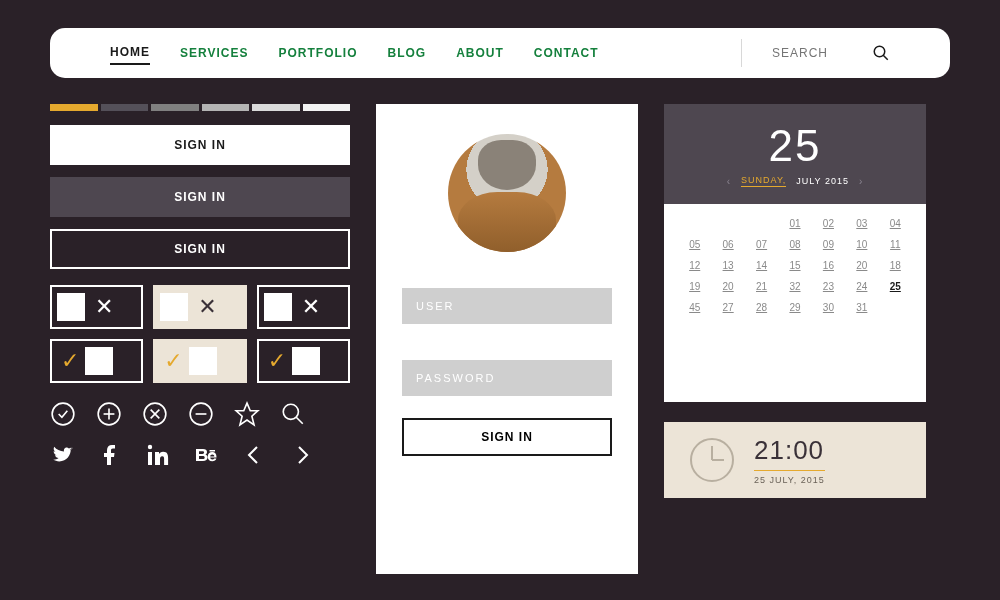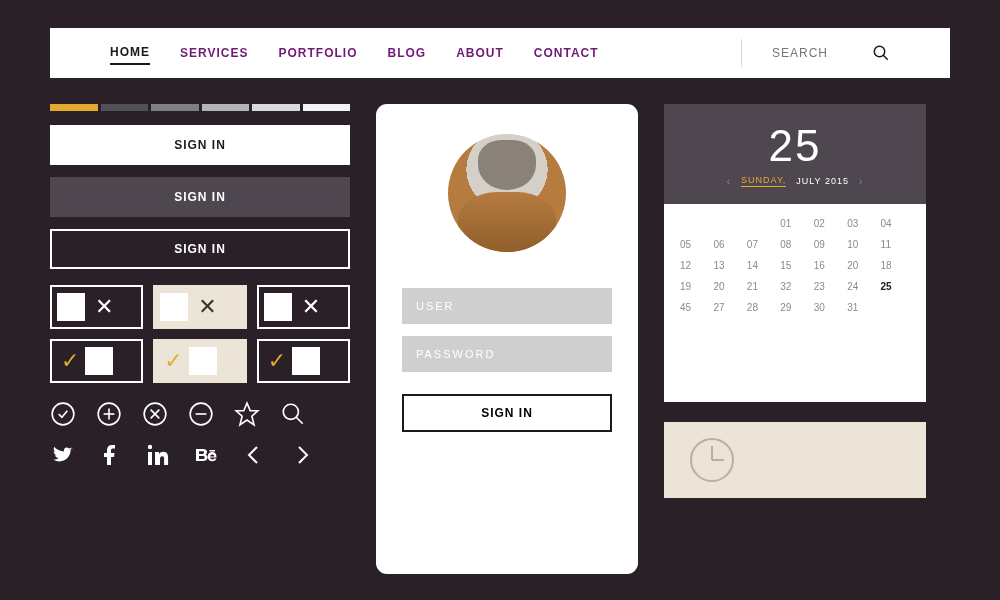--- a/index.html
+++ b/index.html
@@ -13,23 +13,24 @@
   }
 
   
   .navbar {
     background: #fff;
     height: 50px;
     display: flex;
     align-items: center;
     padding: 0 60px 0 60px;
     gap: 30px;
+    border-radius: 15px;
   }
   .nav-item {
-    color: #701a75;
+    color: #15803d;
     font-size: 12px;
     letter-spacing: 1px;
     font-weight: 600;
     cursor: pointer;
     padding: 4px 0;
   }
   .nav-item.active {
     color: #1a1a1a;
     border-bottom: 2px solid #1a1a1a;
   }
@@ -103,39 +104,39 @@
   .icons { display:flex; gap:20px; margin-top:18px; align-items:center;}
   .icons svg { width:26px; height:26px; color:#fff; }
   .social { display:flex; gap:24px; margin-top:16px; align-items:center;}
   .social svg { width:24px; height:24px; color:#fff; }
 
   
   .login {
     background:#fff;
     height:100%;
     padding:30px 26px 26px;
-    display:flex; flex-direction:column; align-items:center;border-radius:11px;
+    display:flex; flex-direction:column; align-items:center;
   }
   .avatar {
     width:118px; height:118px; border-radius:50%;
     background: radial-gradient(circle at 50% 30%, #8b8b8b 0 18%, #d4d0c8 18% 40%, #b57b3f 40% 100%);
     position:relative; overflow:hidden;
   }
   .avatar::before{
     content:""; position:absolute; top:6px; left:30px; width:58px; height:50px;
     background:#8a8278; border-radius:40% 40% 50% 50%;
   }
   .avatar::after{
     content:""; position:absolute; bottom:-10px; left:10px; right:10px; height:70px;
     background:linear-gradient(#b57b3f,#8a5a28); border-radius:40% 40% 0 0;
   }
   .field {
     width:100%; height:36px; background:#cfcfcf; border:none;
     padding:0 14px; color:#fff; font-size:11px; letter-spacing:2px;
-    margin-top:12px;
+    margin-top:36px;
   }
   .field::placeholder{color:#fff;}
   .login-btn {
     width:100%; height:38px; margin-top:22px;
     border:2px solid #1a1a1a; background:#fff;
     display:flex; align-items:center; justify-content:center;
     font-size:12px; font-weight:700; letter-spacing:1px;
     cursor:pointer;
   }
 
@@ -152,22 +153,23 @@
     font-size:44px; font-weight:200; letter-spacing:2px;
   }
   .cal-date-row { display:flex; align-items:center; gap:10px; font-size:9px; letter-spacing:1px;}
   .cal-date-underline { color:#e5a92e; border-bottom:1px solid #e5a92e; padding-bottom:1px;}
   .chev { color:#8a8490; font-size:10px; cursor:pointer;}
   .cal-grid {
     display:grid; grid-template-columns:repeat(7,1fr);
     padding:14px 16px; gap:10px 4px;
   }
   .cal-cell {
-    font-size:10px; color:#8a8a8a; text-align:left;
+    font-size:10px; color:#8a8a8a; text-align:center;
     cursor:pointer;
+    text-decoration:underline;
   }
   .cal-cell.empty{visibility:hidden;}
   .cal-cell.today{color:#1a1a1a; font-weight:700;}
 
   
   .clock {
     background:#ece4d7; height:76px;
     display:flex; align-items:center; padding:0 26px; gap:20px;
   }
   .clock-icon {
@@ -346,15 +348,19 @@
           <div class="cal-cell">27</div>
           <div class="cal-cell">28</div>
           <div class="cal-cell">29</div>
           <div class="cal-cell">30</div>
           <div class="cal-cell">31</div>
         </div>
     </div>
 
     <div class="clock">
       <div class="clock-icon"></div>
+      <div class="clock-text">
+        <div class="clock-time">21:00</div>
+        <div class="clock-date">25 JULY, 2015</div>
+      </div>
     </div>
   </div>
 </div>
 
 </body></html>

